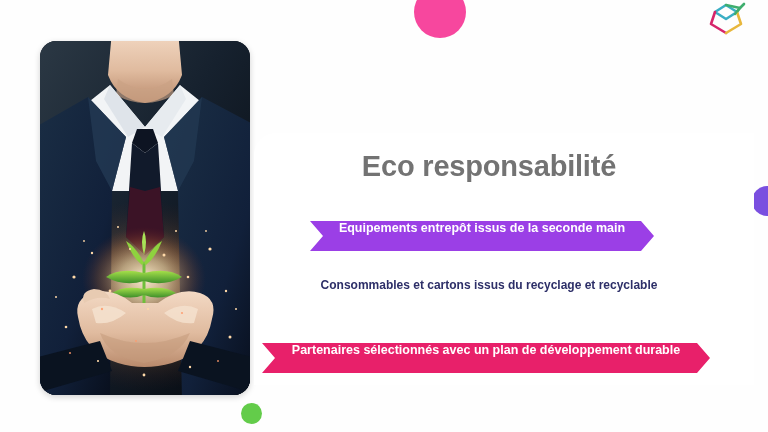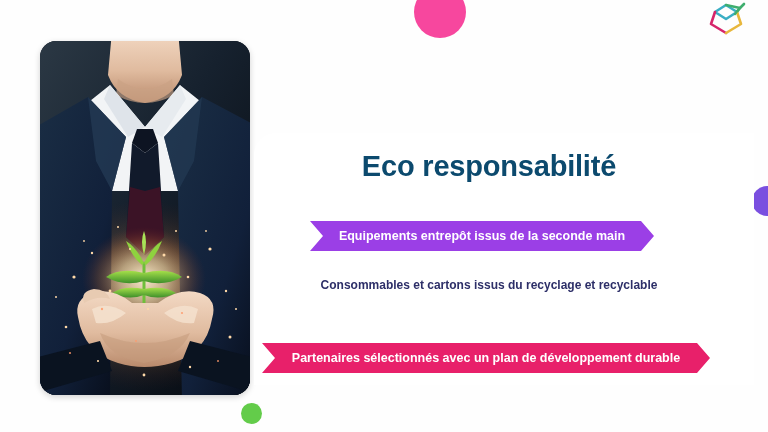--- a/index.html
+++ b/index.html
@@ -46,31 +46,31 @@
     z-index:3;
   }
 
   
   .title {
     position:absolute; left:254px; top:150px;
     width:470px;
     text-align:center;
     font-size:29px;
     font-weight:bold;
-    color:#0c4a6e;
+    color:#737373;
     letter-spacing:-0.2px;
     z-index:6;
     white-space:nowrap;
   }
 
   
   .ribbon {
     position:absolute;
     height:30px;
-    display:flex; align-items:center; justify-content:center;
+    display:flex; justify-content:center;
     color:#ffffff;
     font-size:12.5px;
     font-weight:600;
     white-space:nowrap;
     z-index:6;
     clip-path: polygon(0% 0%, calc(100% - 13px) 0%, 100% 50%, calc(100% - 13px) 100%, 0% 100%, 13px 50%);
     padding:0 14px;
   }
   .ribbon-purple {
     left:310px; top:221px; width:344px;

